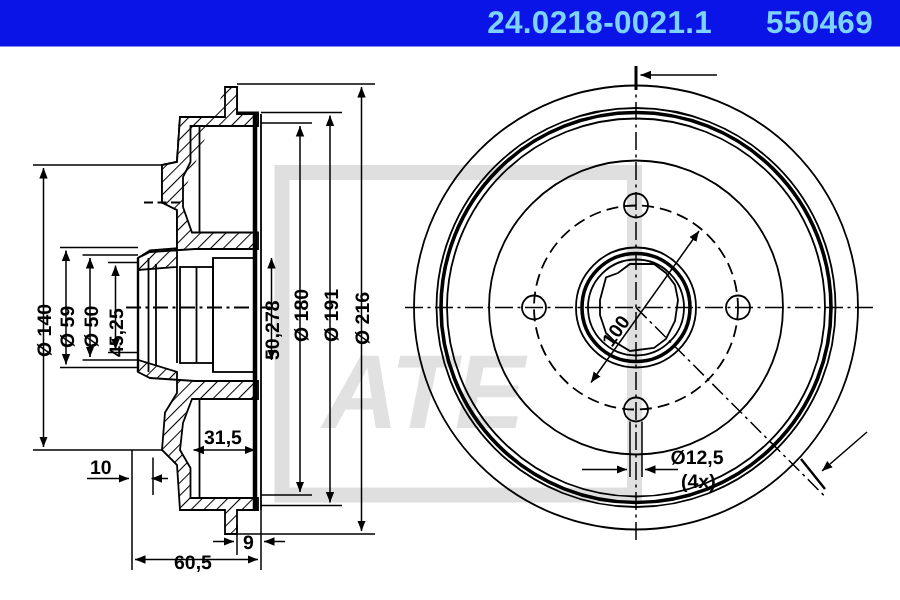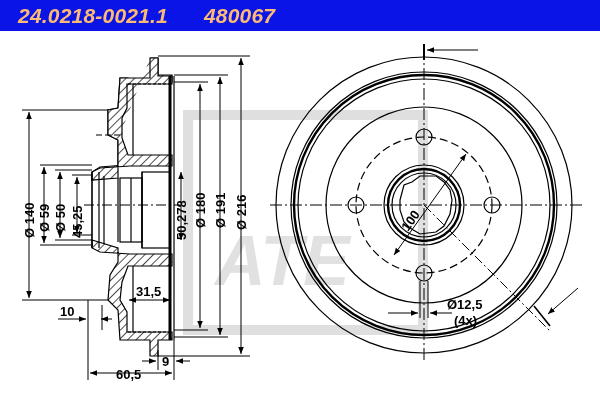--- a/index.html
+++ b/index.html
@@ -1,27 +1,27 @@
 <!DOCTYPE html>
 <html><head>
 <meta charset="utf-8">
 <style>
   html,body{margin:0;padding:0;background:#fff;}
   body{width:600px;height:400px;position:relative;overflow:hidden;font-family:"Liberation Sans",sans-serif;}
-  .titlebar{position:absolute;left:0;top:0;width:600px;height:31px;background:#0a14e6;display:flex;align-items:center;justify-content:flex-start;color:#fdba74;font-weight:bold;font-size:21px;letter-spacing:0.2px;font-style:italic;}
+  .titlebar{position:absolute;left:0;top:0;width:600px;height:31px;background:#0a14e6;display:flex;align-items:center;justify-content:flex-end;color:#7dd3fc;font-weight:bold;font-size:21px;letter-spacing:0.2px;}
   .titlebar span{margin:0 18px;}
   svg{position:absolute;left:0;top:0;}
   .dim{font-family:"Liberation Sans",sans-serif;font-weight:bold;font-size:13px;fill:#000;}
 </style>
 </head>
 <body>
 
 <div class="titlebar">
   <span>24.0218-0021.1</span>
-  <span>480067</span>
+  <span>550469</span>
 </div>
 
 <svg width="600" height="400" viewBox="0 0 600 400">
   <defs>
     <pattern id="hatch" patternUnits="userSpaceOnUse" width="6" height="6" patternTransform="rotate(45)">
       <rect width="6" height="6" fill="#fff"></rect>
       <line x1="0" y1="0" x2="0" y2="6" stroke="#000" stroke-width="1.4"></line>
     </pattern>
     <marker id="arr" viewBox="0 0 10 10" refX="10" refY="5" markerWidth="7" markerHeight="7" orient="auto-start-reverse">
       <path d="M0,1 L10,5 L0,9 z" fill="#000"></path>

